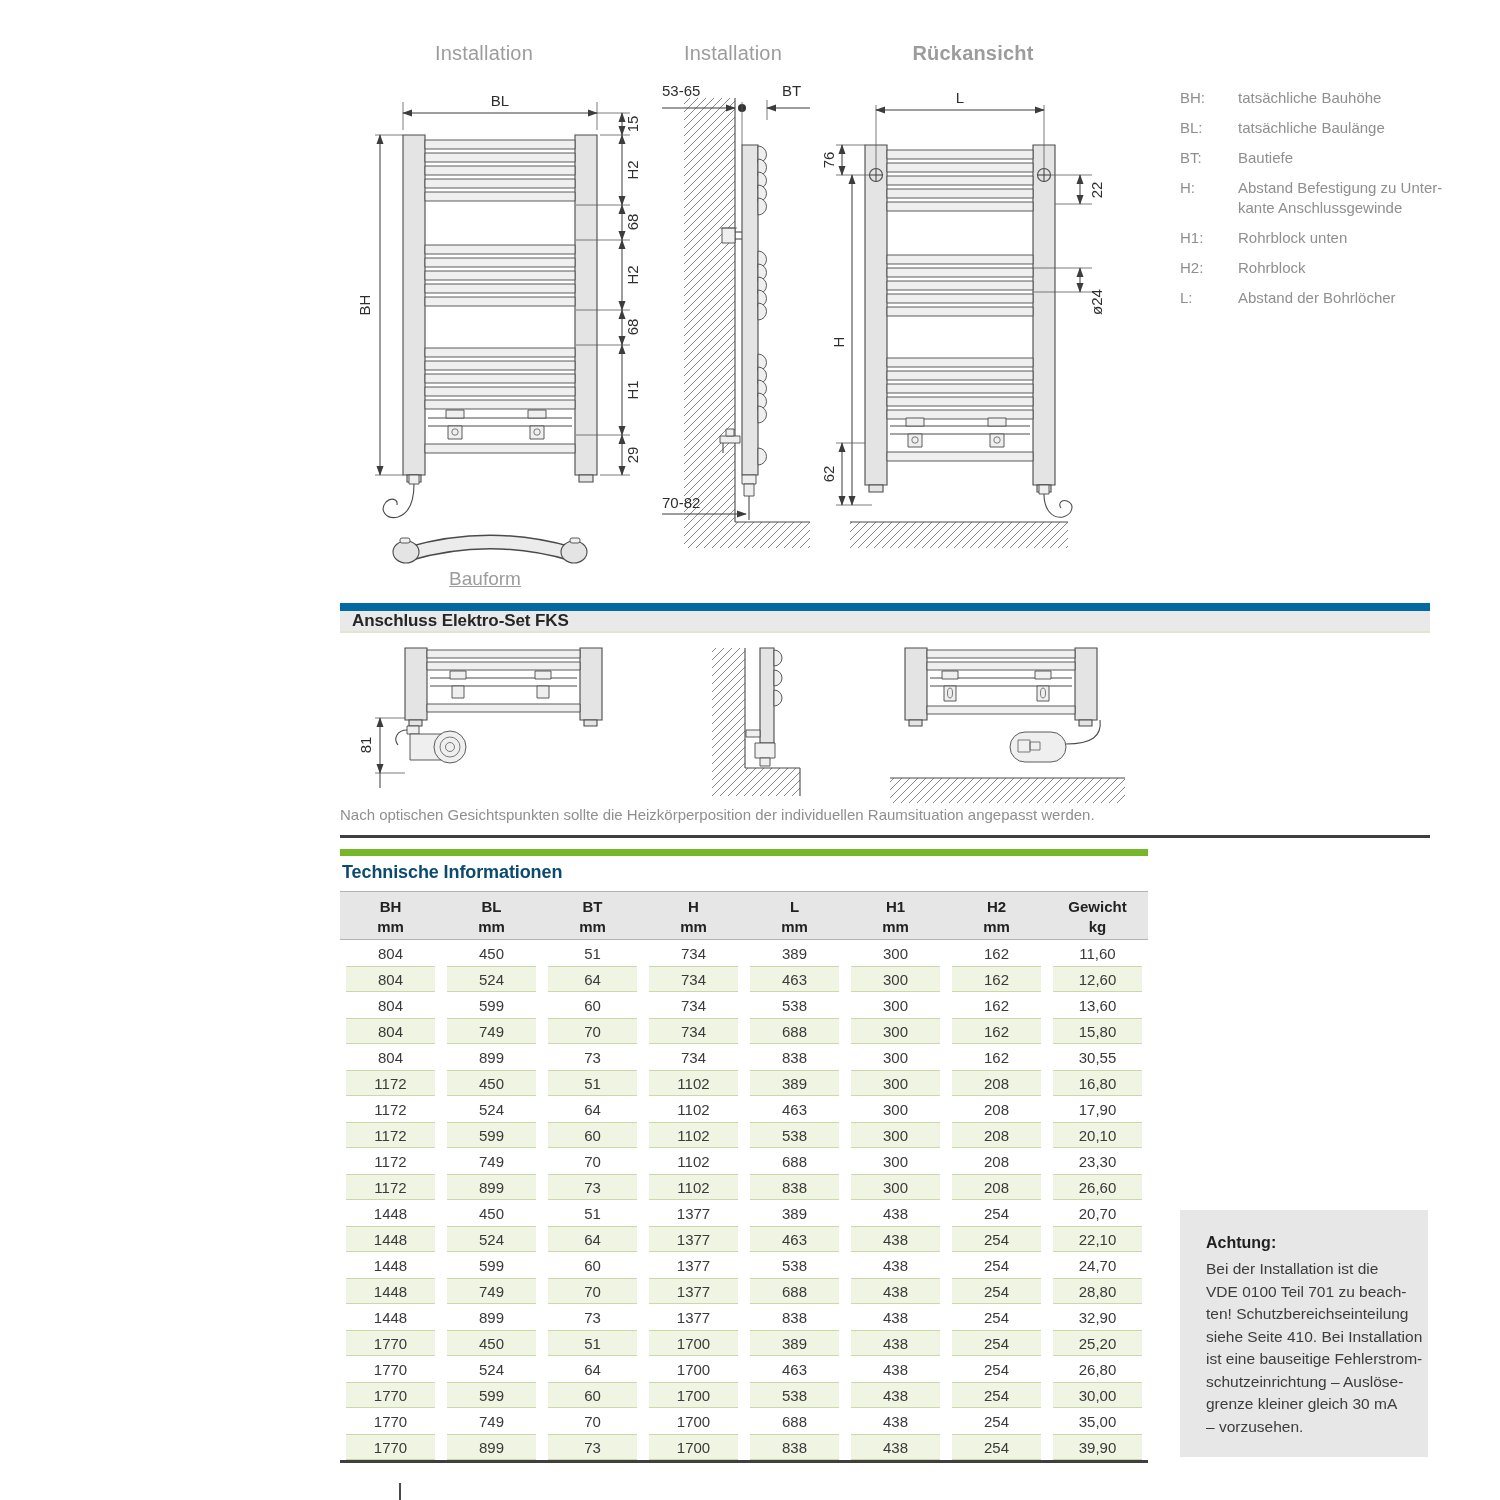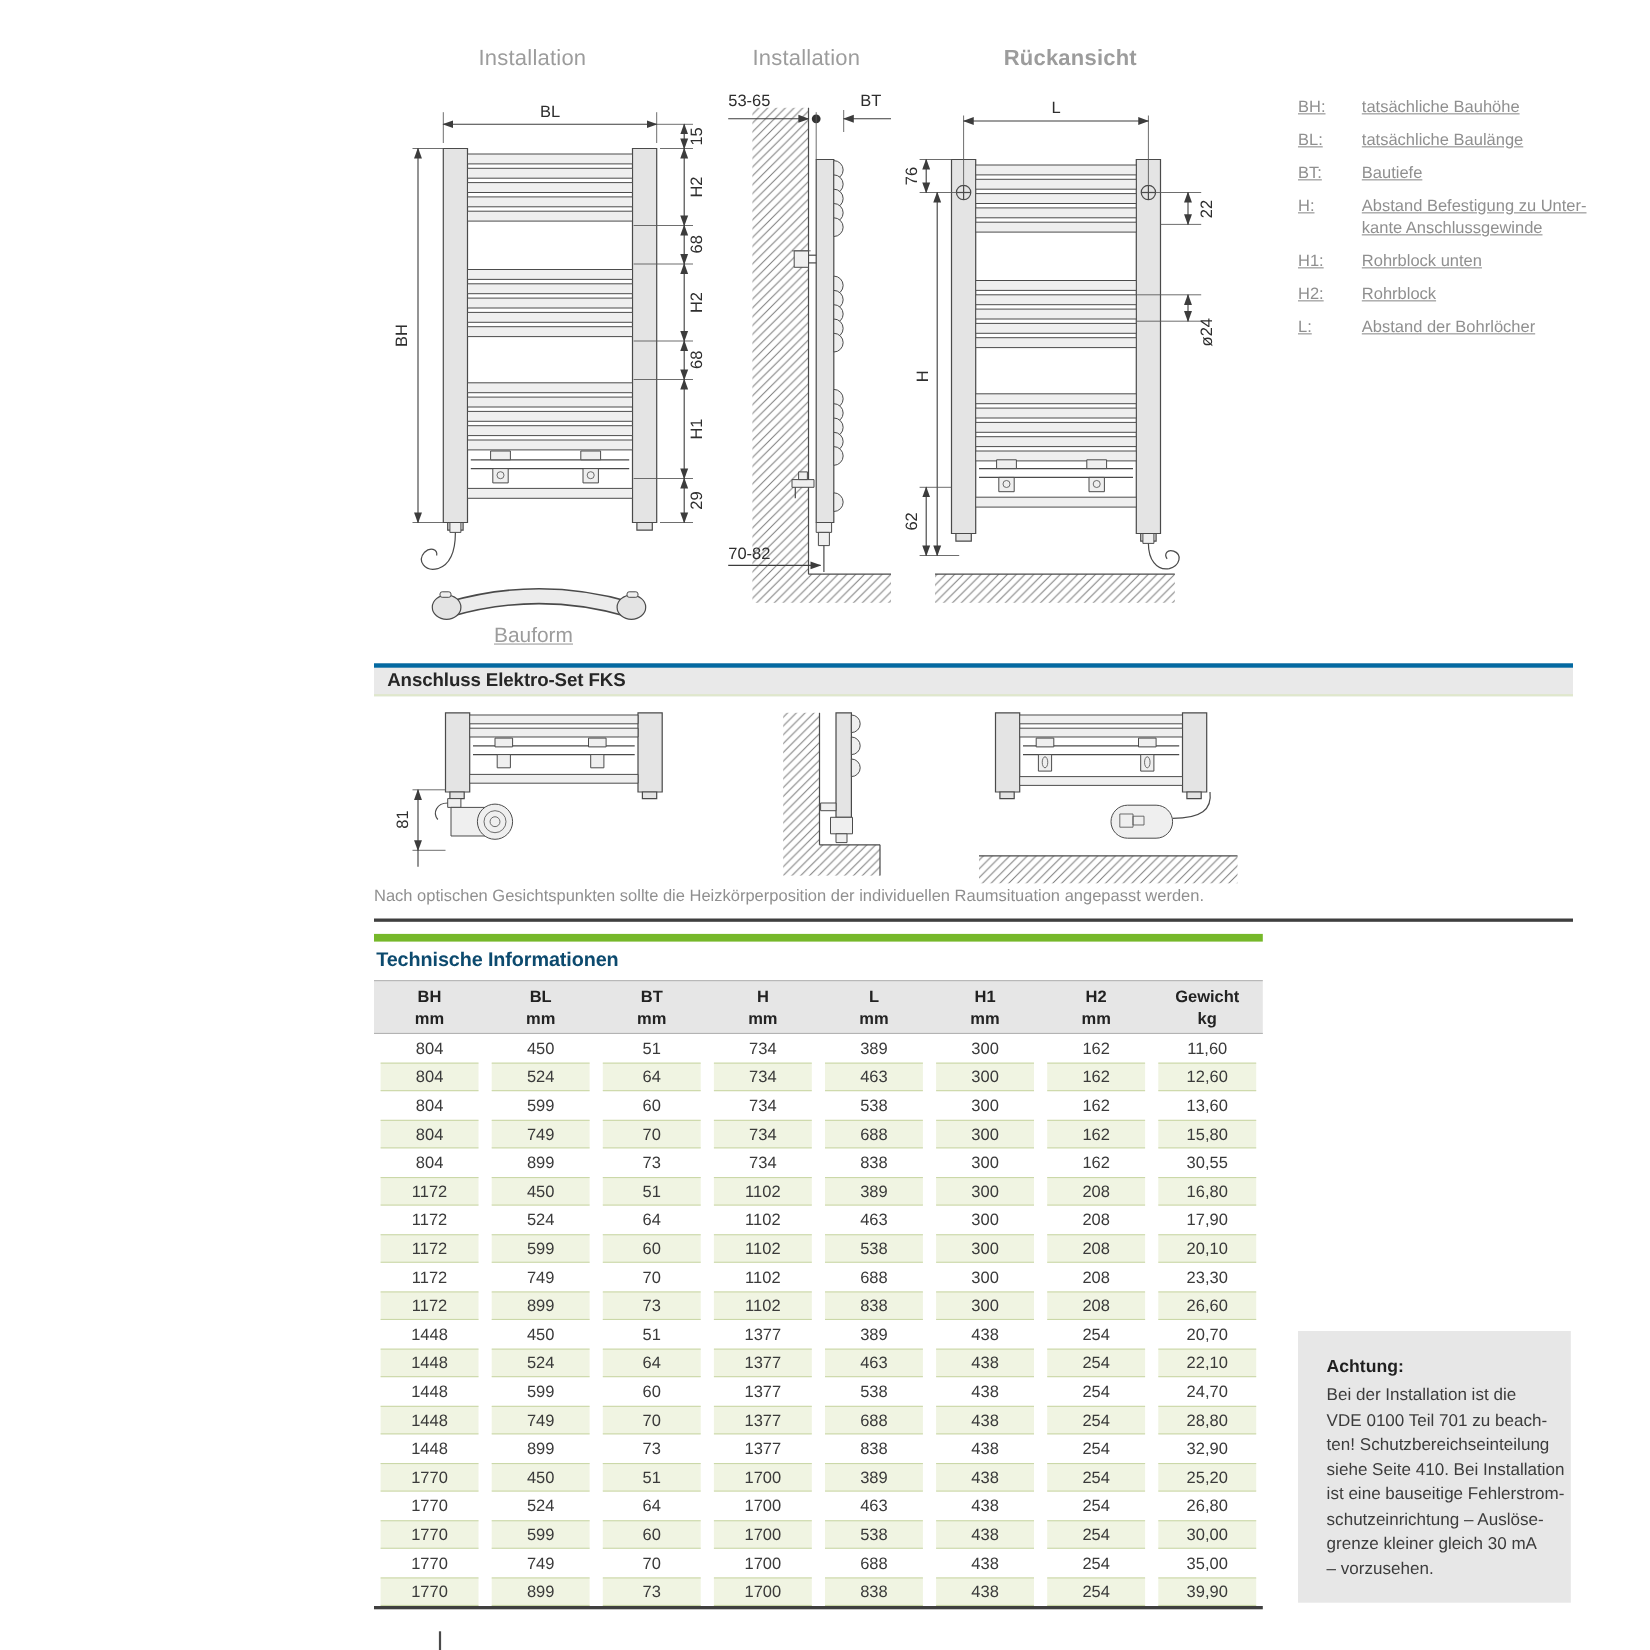--- a/index.html
+++ b/index.html
@@ -16,21 +16,21 @@
   .fillg{fill:#e4e4e4;stroke:#4a4a4a;stroke-width:1.1;}
   .filll{fill:#efefef;stroke:#4a4a4a;stroke-width:0.9;}
   .dimline{stroke:#3c3c3c;stroke-width:1;fill:none;}
   .dimtext{font-family:"Liberation Sans",sans-serif;font-size:15px;fill:#2e2e2e;}
   
   .legend{width:265px;font-size:15px;color:#8f8f8f;}
   .legend-row{display:flex;margin-bottom:10px;line-height:20px;}
   .legend-key{width:58px;flex:none;}
   .legend-desc{flex:1;}
   
-  .fks-band{background:#e9e9e9;border-top:4px solid #0369a1;border-bottom:2px solid #dfe7cc;display:flex;align-items:center;}
+  .fks-band{background:#e9e9e9;border-top:8px solid #0369a1;border-bottom:2px solid #dfe7cc;display:flex;align-items:center;}
   .fks-band-title{font-size:17px;font-weight:bold;color:#262626;padding-left:12px;letter-spacing:-0.1px;}
   .note-text{font-size:15px;color:#8f8f8f;}
   .rule-dark{background:#3f3f3f;}
   
   .green-bar{background:#76b82a;}
   .table-title{font-size:18px;font-weight:bold;color:#0c4a6e;letter-spacing:-0.1px;}
   .tech-table{width:808px;}
   .thead{display:flex;background:#e6e6e6;border-top:1px solid #b3b3b3;border-bottom:1px solid #b3b3b3;height:49px;box-sizing:border-box;}
   .th{width:101px;text-align:center;padding-top:5px;box-sizing:border-box;}
   .th-label,.th-unit{font-size:15px;font-weight:bold;color:#222;line-height:20px;}
@@ -331,21 +331,21 @@
   </g>
 
   <g>
     <line class="thin" x1="203" y1="188" x2="262" y2="188"></line>
       <line class="thin" x1="203" y1="212" x2="262" y2="212"></line>
     <line class="dimline" x1="250" y1="188" x2="250" y2="212" marker-start="url(#mR)" marker-end="url(#mR)"></line>
     <text class="dimtext" transform="rotate(-90 272 222)" x="272" y="222" text-anchor="middle">ø24</text>
   </g>
 </svg>
 
-<div class="abs legend" style="left:1180px;top:88px;text-decoration:underline;">
+<div class="abs legend" style="left:1180px;top:88px;">
     <div class="legend-row">
       <div class="legend-key">BH:</div>
       <div class="legend-desc">
         <div>tatsächliche Bauhöhe</div>
       </div>
     </div>
     <div class="legend-row">
       <div class="legend-key">BL:</div>
       <div class="legend-desc">
         <div>tatsächliche Baulänge</div>

